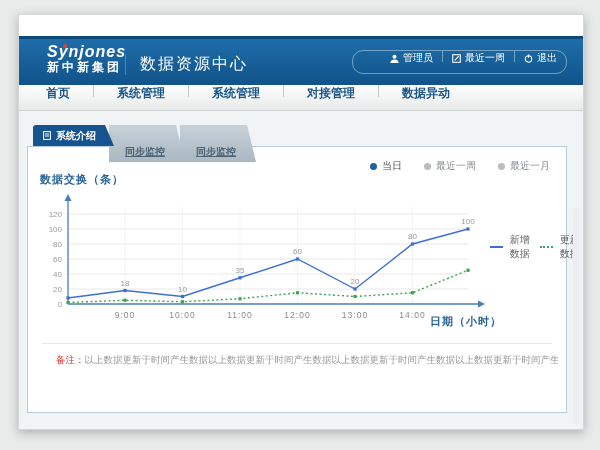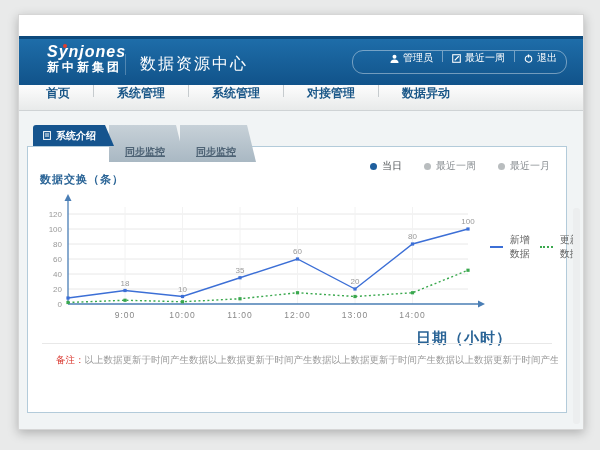--- a/index.html
+++ b/index.html
@@ -26,21 +26,21 @@
   .tab.t2{z-index:2;margin-left:-5px;}
   .tab.t3{z-index:1;margin-left:-5px;}
   .panel{position:absolute;left:8px;top:35px;width:538px;height:265px;background:#fff;border:1px solid #b3cbda;}
   .radios{position:absolute;top:12px;right:16px;display:flex;gap:22px;align-items:center;}
   .radio{display:flex;align-items:center;gap:5px;font-size:10px;color:#8a8f93;cursor:pointer;}
   .radio .dot{width:7px;height:7px;border-radius:50%;background:#b9bdbf;}
   .radio.sel{color:#4a4f52;}
   .radio.sel .dot{background:#1f5f9e;}
   .ylabel{position:absolute;left:12px;top:25px;font-size:11px;font-weight:bold;color:#2a6496;letter-spacing:1px;}
   .chart-svg{position:absolute;left:8px;top:42px;}
-  .xlabel{position:absolute;left:388px;top:167px;font-size:15px;font-weight:bold;color:#2a6496;letter-spacing:1px;margin-top:15px;}
+  .xlabel{position:absolute;left:402px;top:167px;font-size:11px;font-weight:bold;color:#2a6496;letter-spacing:1px;}
   .legend{position:absolute;left:462px;top:86px;display:flex;flex-direction:row;gap:9px;}
   .leg-item{display:flex;align-items:center;gap:7px;font-size:10px;color:#666;cursor:pointer;}
   .leg-line{width:24px;height:0;}
   .divider{position:absolute;left:14px;right:14px;top:196px;height:1px;background:#e8e8e8;}
   .note{position:absolute;left:28px;right:8px;top:207px;font-size:9.5px;color:#9a9a9a;white-space:nowrap;overflow:hidden;}
   .note .pre{color:#d9342b;}
   .scrollbar{position:absolute;right:3px;top:97px;bottom:5px;width:7px;background:#eceeef;border-radius:3px;}
   .icon-svg{display:block;}
 </style>
 </head>

